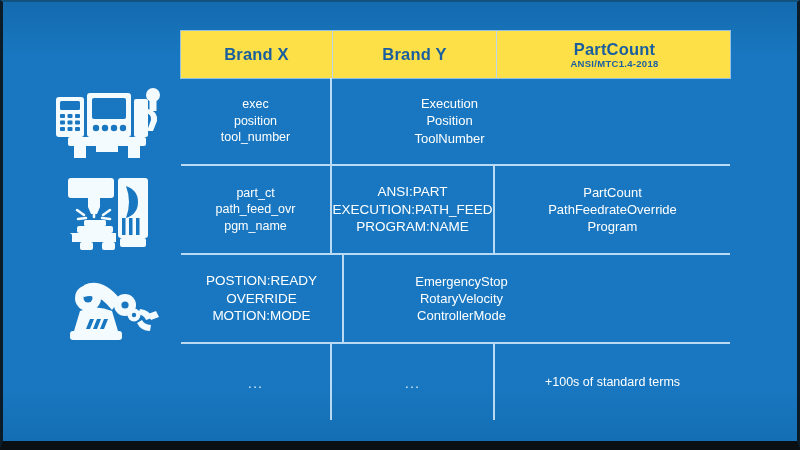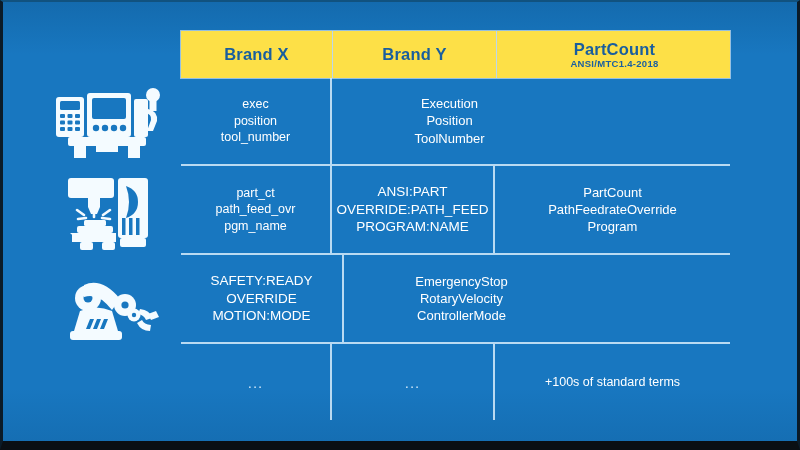--- a/index.html
+++ b/index.html
@@ -289,33 +289,33 @@
       </div>
 
       <div class="data-row row-h-87">
         <div class="cell col-a">
           <span class="term term-a">part_ct</span>
           <span class="term term-a">path_feed_ovr</span>
           <span class="term term-a">pgm_name</span>
         </div>
         <div class="cell col-b">
           <span class="term term-b">ANSI:PART</span>
-          <span class="term term-b">OVERRIDE:PATH_FEED</span>
+          <span class="term term-b">EXECUTION:PATH_FEED</span>
           <span class="term term-b">PROGRAM:NAME</span>
         </div>
         <div class="cell col-c">
           <span class="term term-c">PartCount</span>
           <span class="term term-c">PathFeedrateOverride</span>
           <span class="term term-c">Program</span>
         </div>
       </div>
 
       <div class="data-row row-h-87">
         <div class="cell col-b">
-          <span class="term term-b">SAFETY:READY</span>
+          <span class="term term-b">POSTION:READY</span>
           <span class="term term-b">OVERRIDE</span>
           <span class="term term-b">MOTION:MODE</span>
         </div>
         <div class="cell col-c">
           <span class="term term-c">EmergencyStop</span>
           <span class="term term-c">RotaryVelocity</span>
           <span class="term term-c">ControllerMode</span>
         </div>
       </div>
 

